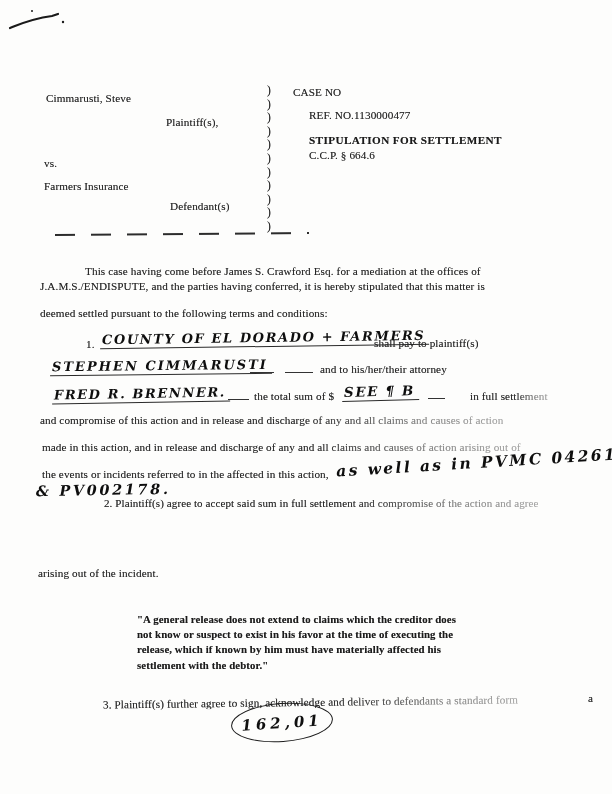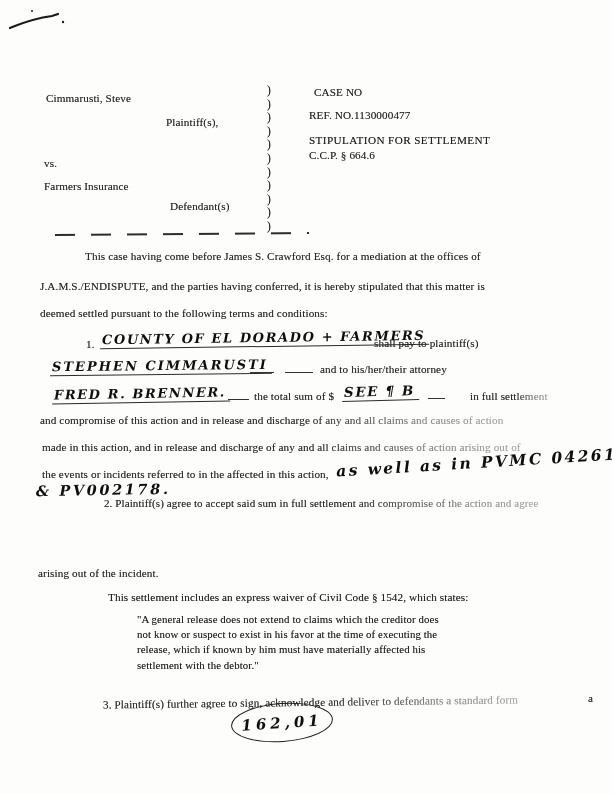--- a/index.html
+++ b/index.html
@@ -15,21 +15,21 @@
   
   .t{
     position:absolute;
     font-family:"Liberation Serif", serif;
     font-size:11.2px;
     color:#262626;
     white-space:nowrap;
     text-shadow:0 0 0.6px rgba(60,60,60,0.55);
     letter-spacing:0.1px;
   }
-  .b{font-weight:normal;color:#1b1b1b;}
+  .b{font-weight:bold;color:#1b1b1b;}
   .fade{
     -webkit-mask-image:linear-gradient(90deg,#000 55%,rgba(0,0,0,0.55) 82%,rgba(0,0,0,0.4) 100%);
     mask-image:linear-gradient(90deg,#000 55%,rgba(0,0,0,0.55) 82%,rgba(0,0,0,0.4) 100%);
   }
   
   .hw{
     position:absolute;
     font-family:"DejaVu Serif", serif;
     font-style:italic;
     font-weight:700;
@@ -104,26 +104,26 @@
 )
 )
 )
 )
 )
 )
 )
 )</div>
   <div class="dashline"></div>
 
-  <div class="t" style="left:314px;top:86px">CASE NO</div>
+  <div class="t" style="left:293px;top:86px">CASE NO</div>
   <div class="t" style="left:309px;top:109px">REF. NO.1130000477</div>
   <div class="t b" style="left:309px;top:134px;letter-spacing:0.4px">STIPULATION FOR SETTLEMENT</div>
   <div class="t" style="left:309px;top:149px">C.C.P. § 664.6</div>
 
-  <div class="t" style="left:85px;top:250px">This case having come before James S. Crawford Esq. for a mediation at the offices of</div>
+  <div class="t" style="left:85px;top:265px">This case having come before James S. Crawford Esq. for a mediation at the offices of</div>
   <div class="t" style="left:40px;top:280px">J.A.M.S./ENDISPUTE, and the parties having conferred, it is hereby stipulated that this matter is</div>
   <div class="t" style="left:40px;top:307px">deemed settled pursuant to the following terms and conditions:</div>
 
   <div class="t" style="left:86px;top:338px">1.</div>
   <div class="hw" style="left:100px;top:330px;font-size:13px;transform:rotate(-0.8deg)">
     <span class="hw-underline">COUNTY OF EL DORADO + FARMERS</span>
   </div>
   <div class="t" style="left:374px;top:337px">shall pay to plaintiff(s)</div>
 
   <div class="hw" style="left:50px;top:358px;font-size:13px;letter-spacing:2px;transform:rotate(-0.6deg)">
@@ -146,21 +146,20 @@
 
   <div class="t fade" style="left:40px;top:414px">and compromise of this action and in release and discharge of any and all claims and causes of action</div>
   <div class="t fade" style="left:42px;top:441px">made in this action, and in release and discharge of any and all claims and causes of action arising out of</div>
   <div class="t" style="left:42px;top:468px">the events or incidents referred to in the affected in this action,</div>
   <div class="hw" style="left:336px;top:453px;font-size:15.5px;letter-spacing:2.4px;transform:rotate(-3.5deg)">as well as in PVMC 04261</div>
   <div class="hw" style="left:36px;top:481px;font-size:14.5px;letter-spacing:2.6px;transform:rotate(-1deg)">&amp; PV002178.</div>
 
   <div class="t fade" style="left:104px;top:497px;font-size:11px">2. Plaintiff(s) agree to accept said sum in full settlement and compromise of the action and agree</div>
   <div class="t" style="left:38px;top:567px">arising out of the incident.</div>
 
-  <div class="t b" style="left:108px;top:591px">This settlement includes an express waiver of Civil Code § 1542, which states:</div>
   <div class="t b quote" style="left:137px;top:613px">"A general release does not extend to claims which the creditor does</div>
   <div class="t b quote" style="left:137px;top:628px">not know or suspect to exist in his favor at the time of executing the</div>
   <div class="t b quote" style="left:137px;top:643px">release, which if known by him must have materially affected his</div>
   <div class="t b quote" style="left:137px;top:659px">settlement with the debtor."</div>
 
   <div class="t fade" style="left:103px;top:696px;transform:rotate(-0.7deg)">3.  Plaintiff(s) further agree to sign, acknowledge and deliver to defendants a standard form</div>
   <div class="t" style="left:588px;top:692px">a</div>
 
   <div class="circle">
     <span class="hw-inline">162,01</span>

